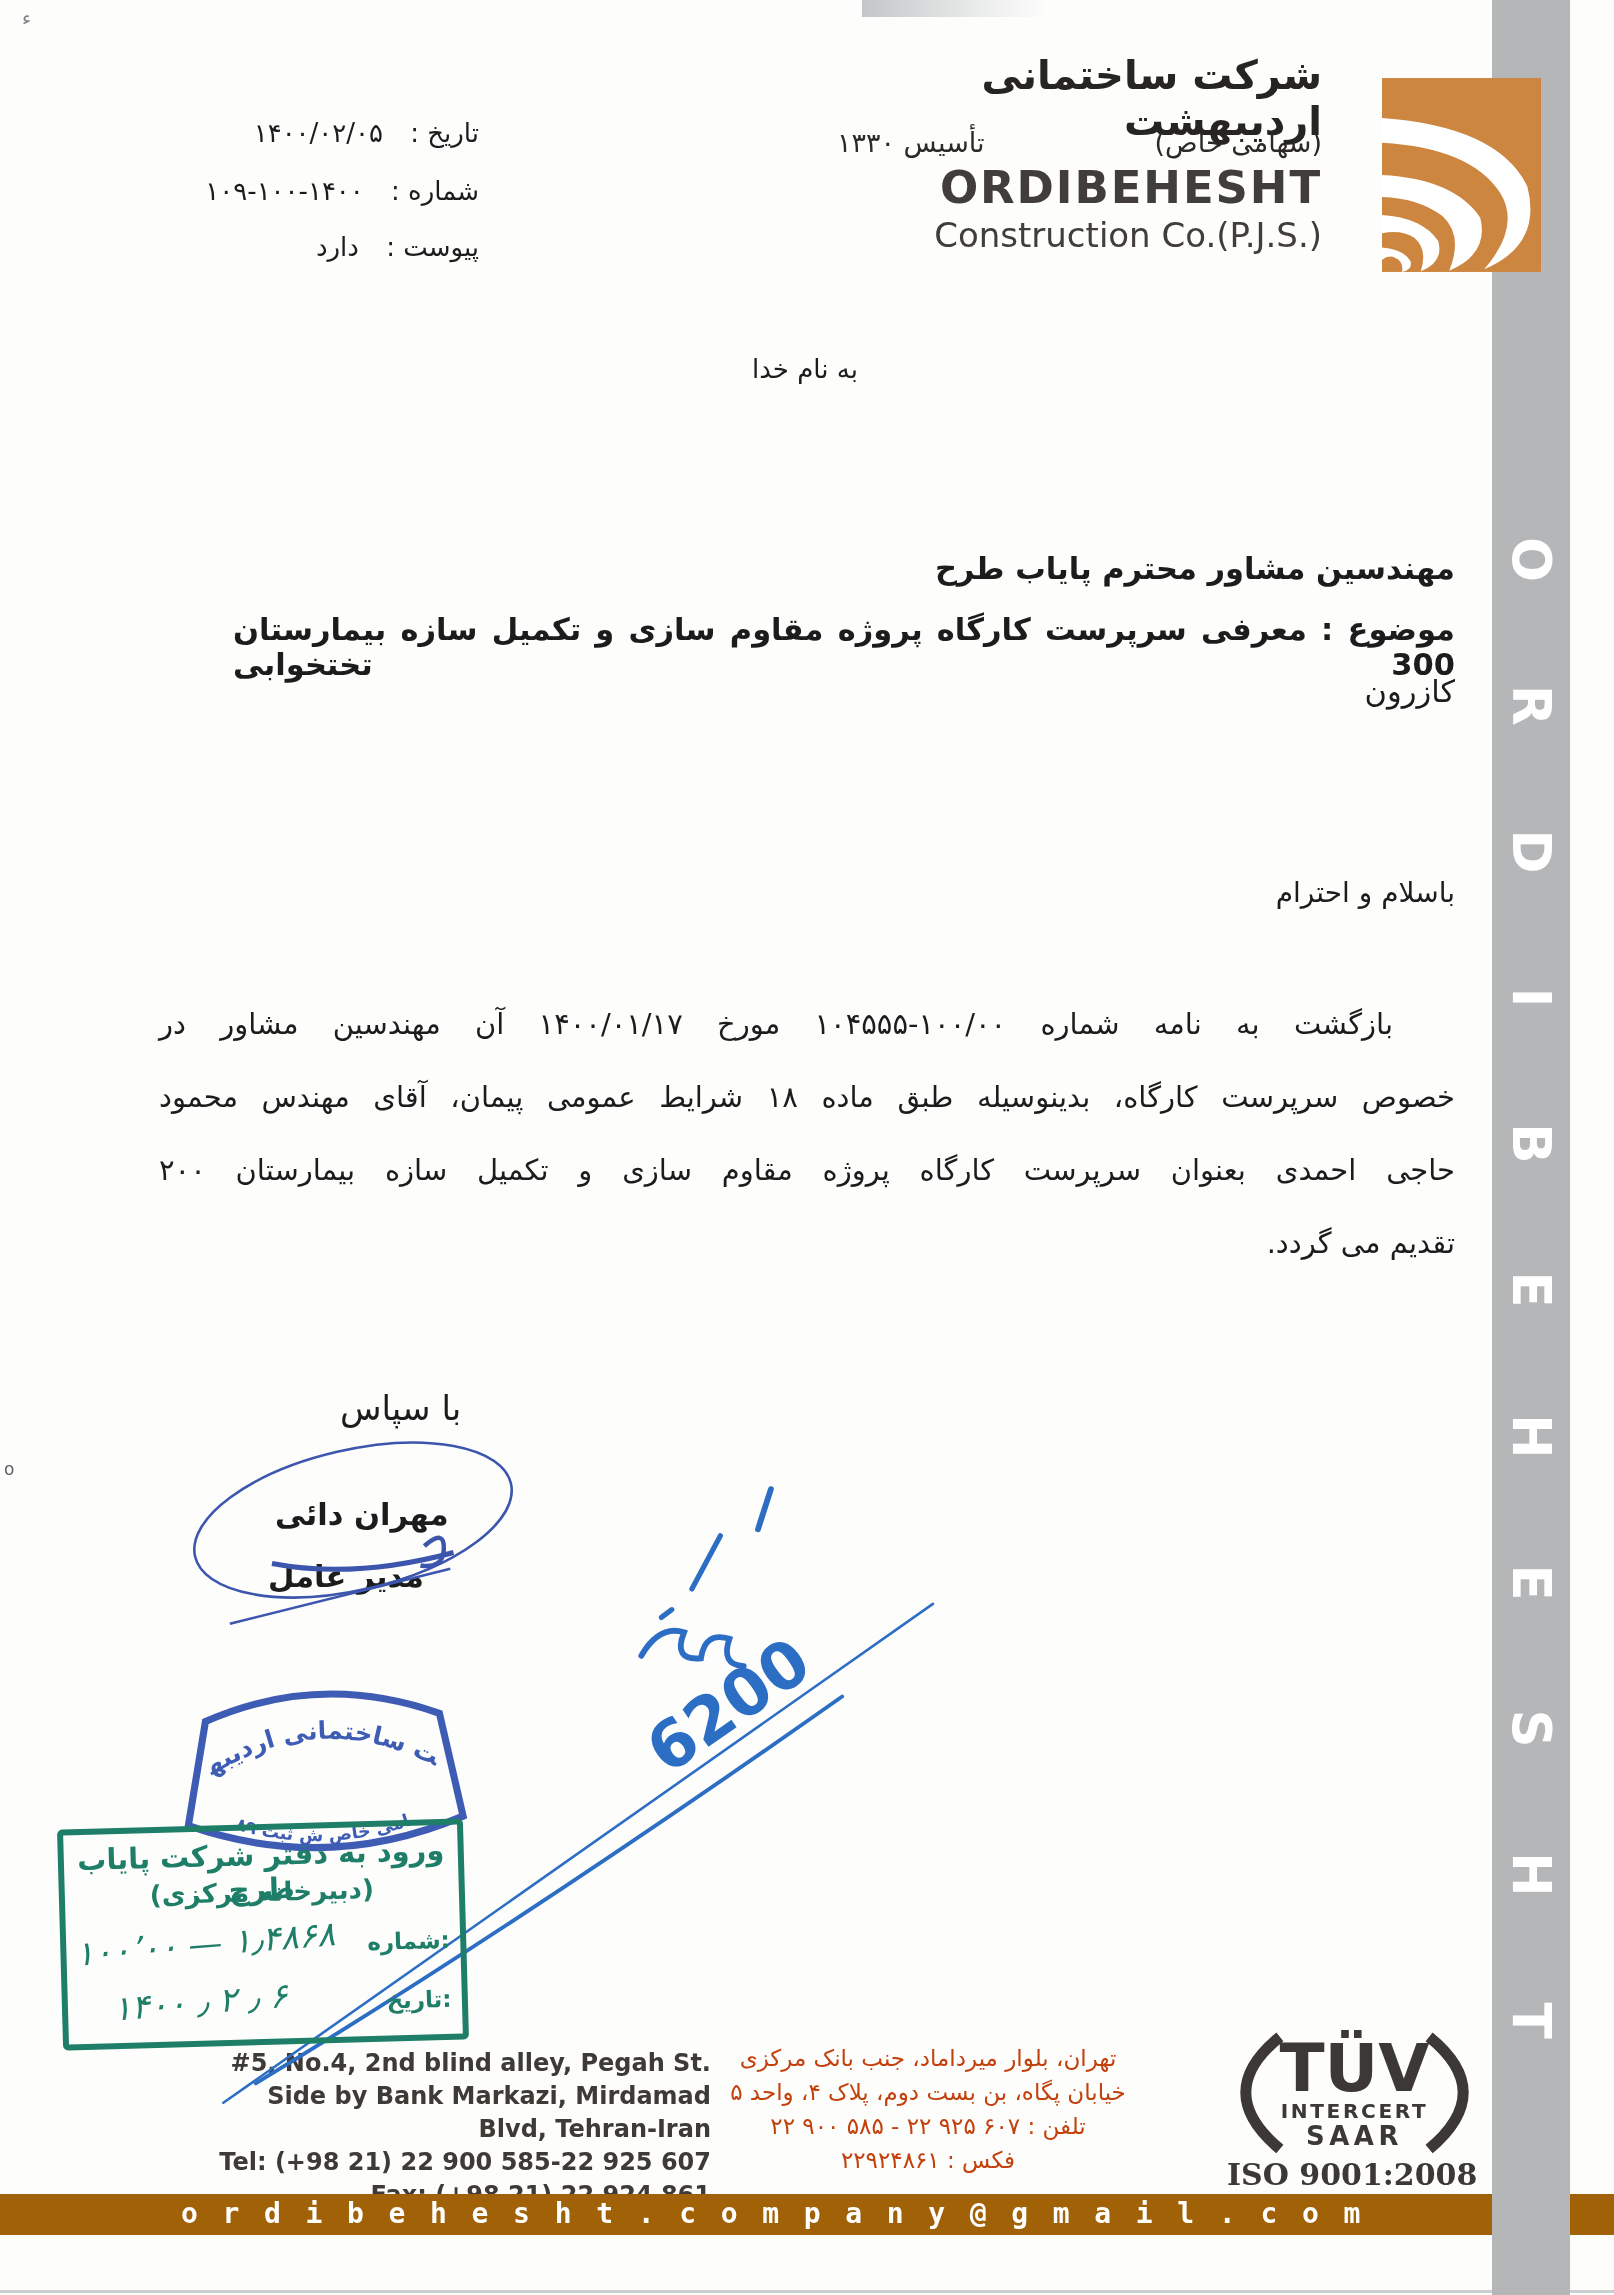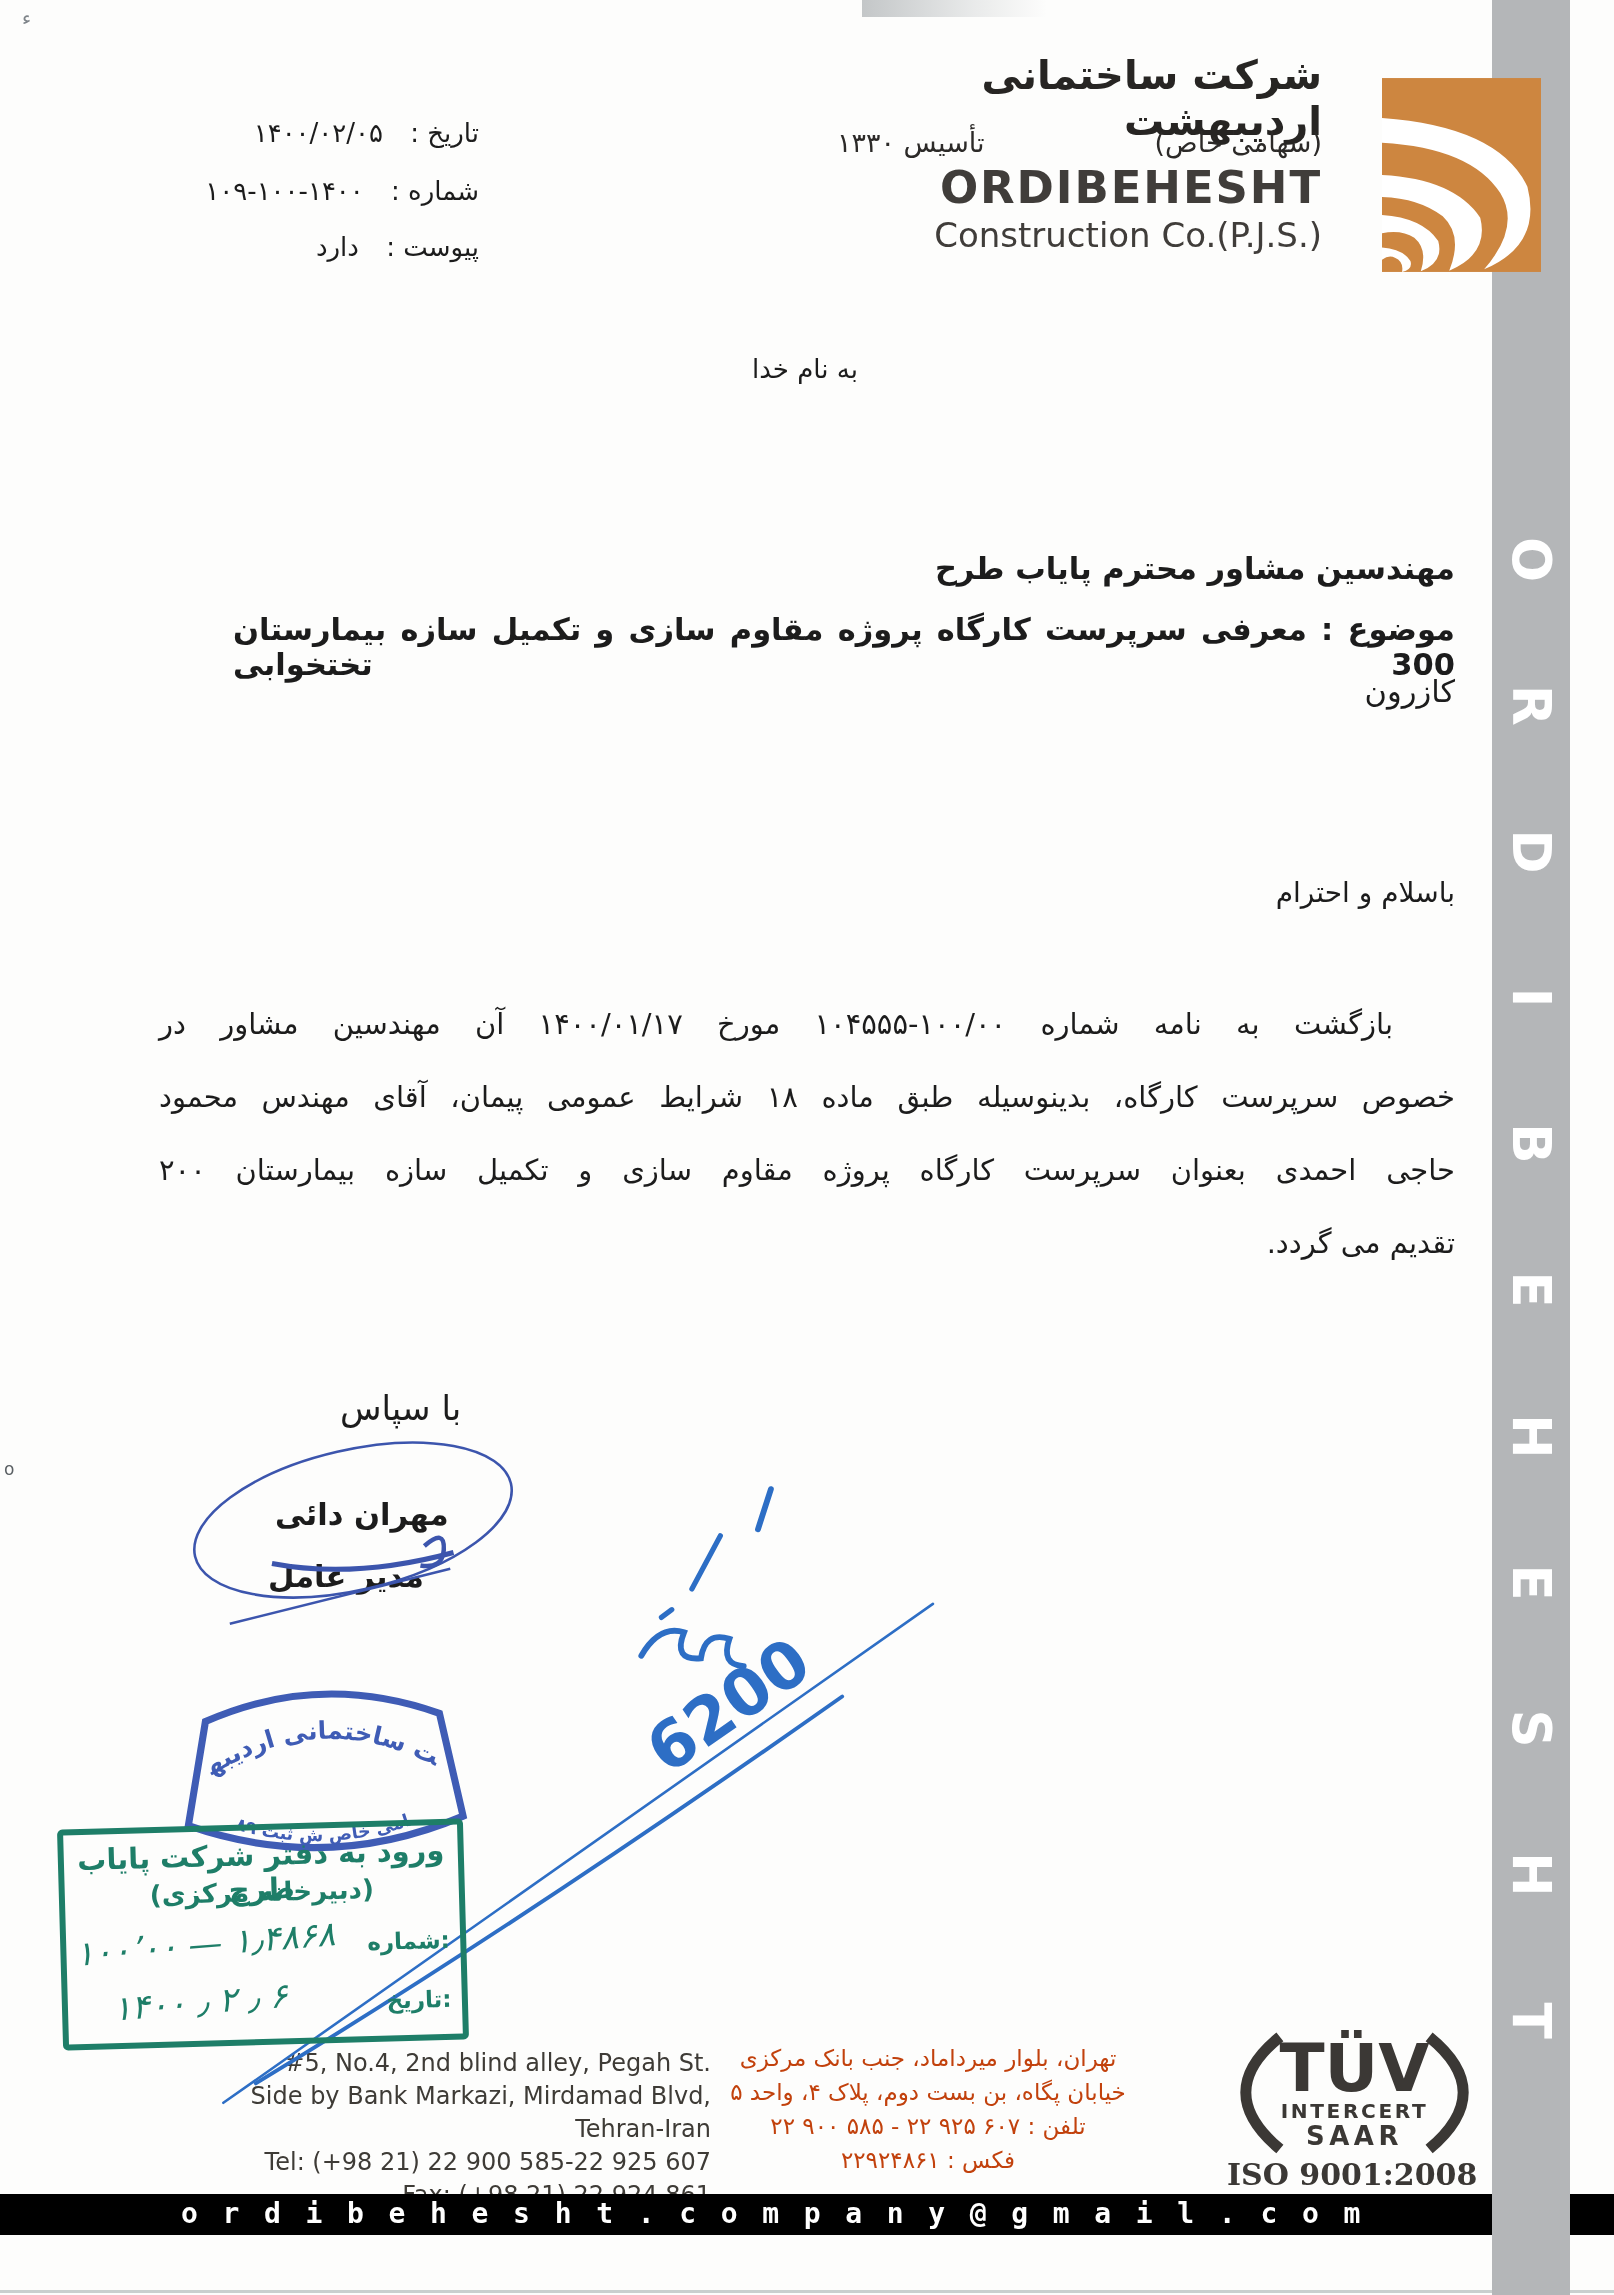--- a/index.html
+++ b/index.html
@@ -66,28 +66,28 @@
   #entry-l2{position:absolute;top:47px;width:100%;text-align:center;font-size:26px;font-weight:bold;direction:rtl;}
   .hand{font-style:italic;transform:rotate(-3deg);}
   #entry-num-label{position:absolute;right:10.4px;top:102px;font-size:23px;font-weight:bold;}
   #entry-num-val{position:absolute;left:9px;top:92px;font-size:34px;direction:ltr;white-space:nowrap;}
   #entry-date-label{position:absolute;right:10.4px;top:161px;font-size:23px;font-weight:bold;}
   #entry-date-val{position:absolute;left:45px;top:150px;font-size:34px;direction:ltr;letter-spacing:6.5px;white-space:nowrap;}
 
   #scribble{left:194px;top:1471px;z-index:1;}
 
   
-  #footer-en{right:903px;top:2047px;width:493px;text-align:right;font-size:24px;line-height:33px;color:#3e3b36;}
+  #footer-en{right:903px;top:2047px;width:493px;text-align:right;font-size:24px;line-height:33px;color:#3e3b36;font-weight:bold;}
   #footer-fa{right:472px;top:2041px;width:428px;text-align:center;font-size:23px;line-height:34px;
              color:#c2410c;direction:rtl;}
   #footer-fa .num{direction:ltr;unicode-bidi:isolate;}
   #tuv{left:1215px;top:2027px;}
   #iso{left:1227px;top:2157px;font-size:30px;font-weight:bold;color:#3b3835;
        font-family:"DejaVu Serif","Liberation Serif",serif;}
-  #email-bar{left:0;top:2194px;width:1614px;height:41px;background:#000000;z-index:2;}
+  #email-bar{left:0;top:2194px;width:1614px;height:41px;background:#a16207;z-index:2;}
   #email-text{position:absolute;left:181px;top:0;height:41px;line-height:39px;color:#fff;
       font-size:28px;font-weight:bold;letter-spacing:3.9px;
       font-family:"DejaVu Sans Mono","Liberation Mono",monospace;}
 </style>
 </head>
 <body>
 
 <div class="abs" id="top-smudge"></div>
 <div class="abs" id="corner-mark">ء</div>
 <div class="abs" id="edge-mark">o</div>

